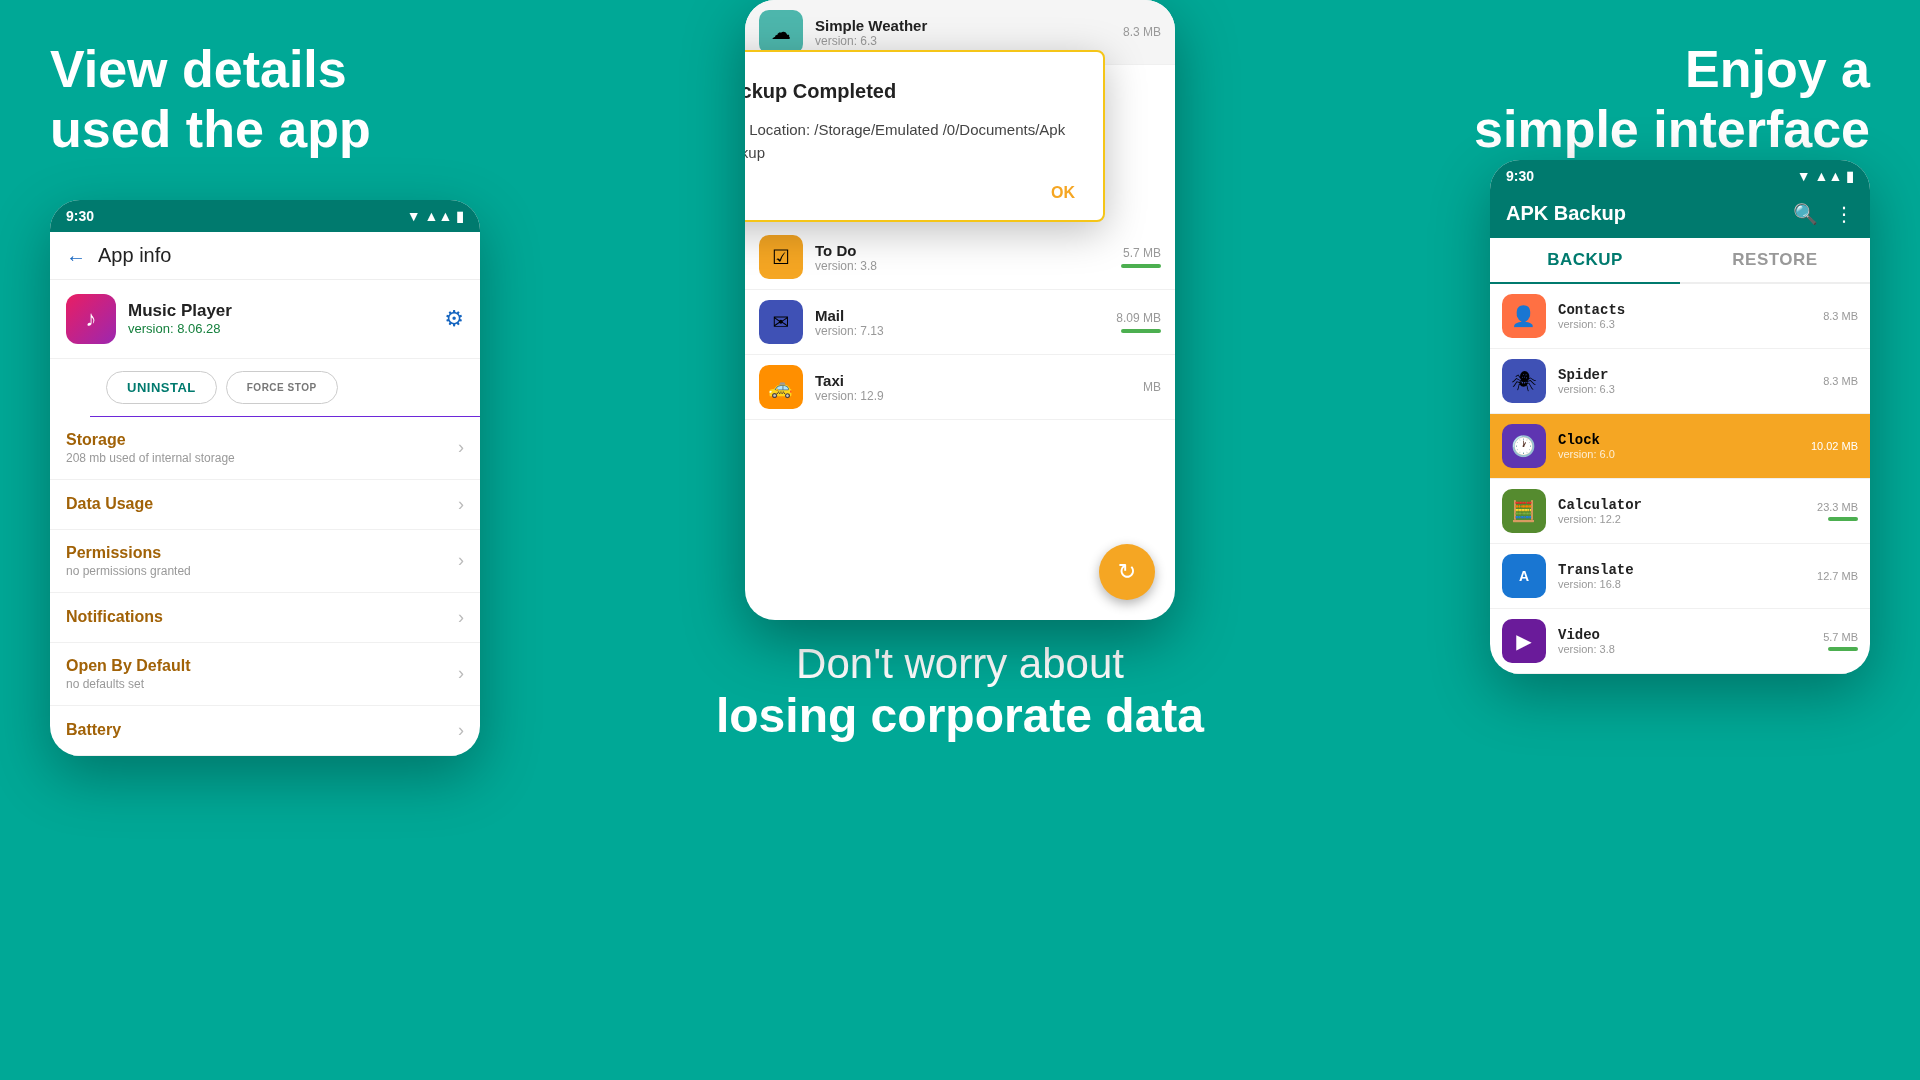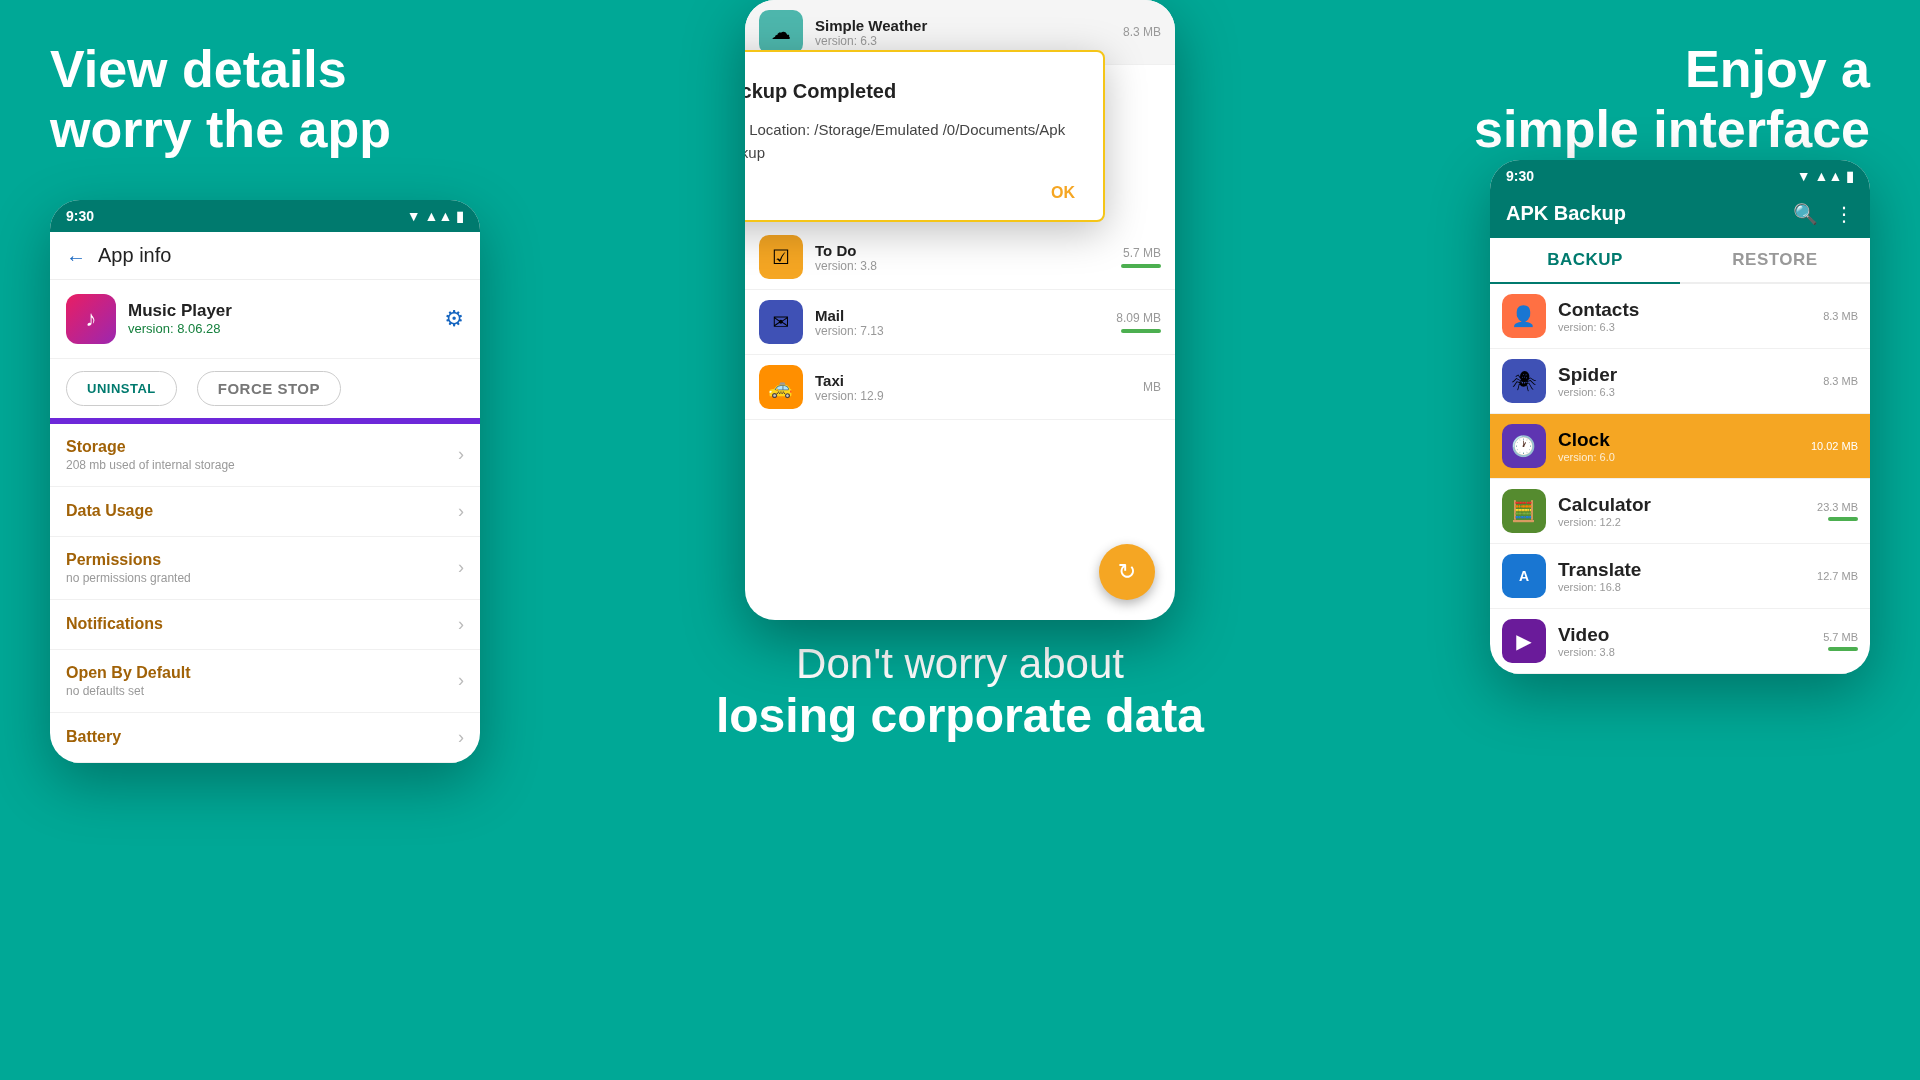--- a/index.html
+++ b/index.html
@@ -73,41 +73,42 @@
       display: flex; align-items: center; justify-content: center;
       color: white; font-size: 22px;
       flex-shrink: 0;
     }
     .app-info-text { flex: 1; }
     .app-name { font-size: 17px; font-weight: 600; color: #222; }
     .app-version { font-size: 13px; color: #15803d; }
     .gear-icon { color: #1565C0; font-size: 22px; }
     .action-buttons {
       display: flex;
-      gap: 20px;
+      gap: 9px;
       padding: 12px 16px;
-      border-bottom: 6px solid #6d28d9;
+      border-bottom: 1px solid #6d28d9;
+      margin-left: 40px;
     }
     .btn-uninstall {
       border: 1px solid #ccc;
       background: white;
       color: #007A6E;
       padding: 8px 20px;
       border-radius: 20px;
       font-size: 13px;
       font-weight: 700;
       letter-spacing: 0.5px;
     }
     .btn-force-stop {
       border: 1px solid #ccc;
       background: white;
       color: #777;
       padding: 8px 20px;
       border-radius: 20px;
-      font-size: 15px;
+      font-size: 10px;
       font-weight: 700;
       letter-spacing: 0.5px;
     }
     .menu-item {
       padding: 14px 16px;
       border-bottom: 1px solid #f0f0f0;
       display: flex;
       justify-content: space-between;
       align-items: center;
     }
@@ -272,36 +273,36 @@
     }
     .right-app-icon {
       width: 44px; height: 44px;
       border-radius: 10px;
       display: flex; align-items: center; justify-content: center;
       font-size: 20px;
       flex-shrink: 0;
       margin-right: 12px;
     }
     .right-app-info { flex: 1; }
-    .right-app-name { font-size: 19px; font-weight: 600; color: #222; }
+    .right-app-name { font-size: 14px; font-weight: 600; color: #222; font-family: Liberation Mono, monospace; }
     .right-app-name.white { color: #000000; }
     .right-app-version { font-size: 11px; color: #999; }
     .right-app-version.white { color: rgba(255,255,255,0.8); }
     .right-size-area { text-align: right; }
     .right-size-text { font-size: 11px; color: #999; }
     .right-size-text.white { color: white; }
     .right-size-bar { width: 30px; height: 4px; background: #4CAF50; border-radius: 2px; margin-top: 4px; margin-left: auto; }
   </style>
 </head>
 <body>
 
 <div class="left-section">
   <div class="headline">
     <span>View details</span><br>
-    <span>worry the app</span>
+    <span>used the app</span>
   </div>
 
   <div class="phone-mockup-left">
 
     <div class="phone-status-bar">
       <span>9:30</span>
       <div class="status-icons">
         <span>▼</span>
         <span>▲▲</span>
         <span>▮</span>

